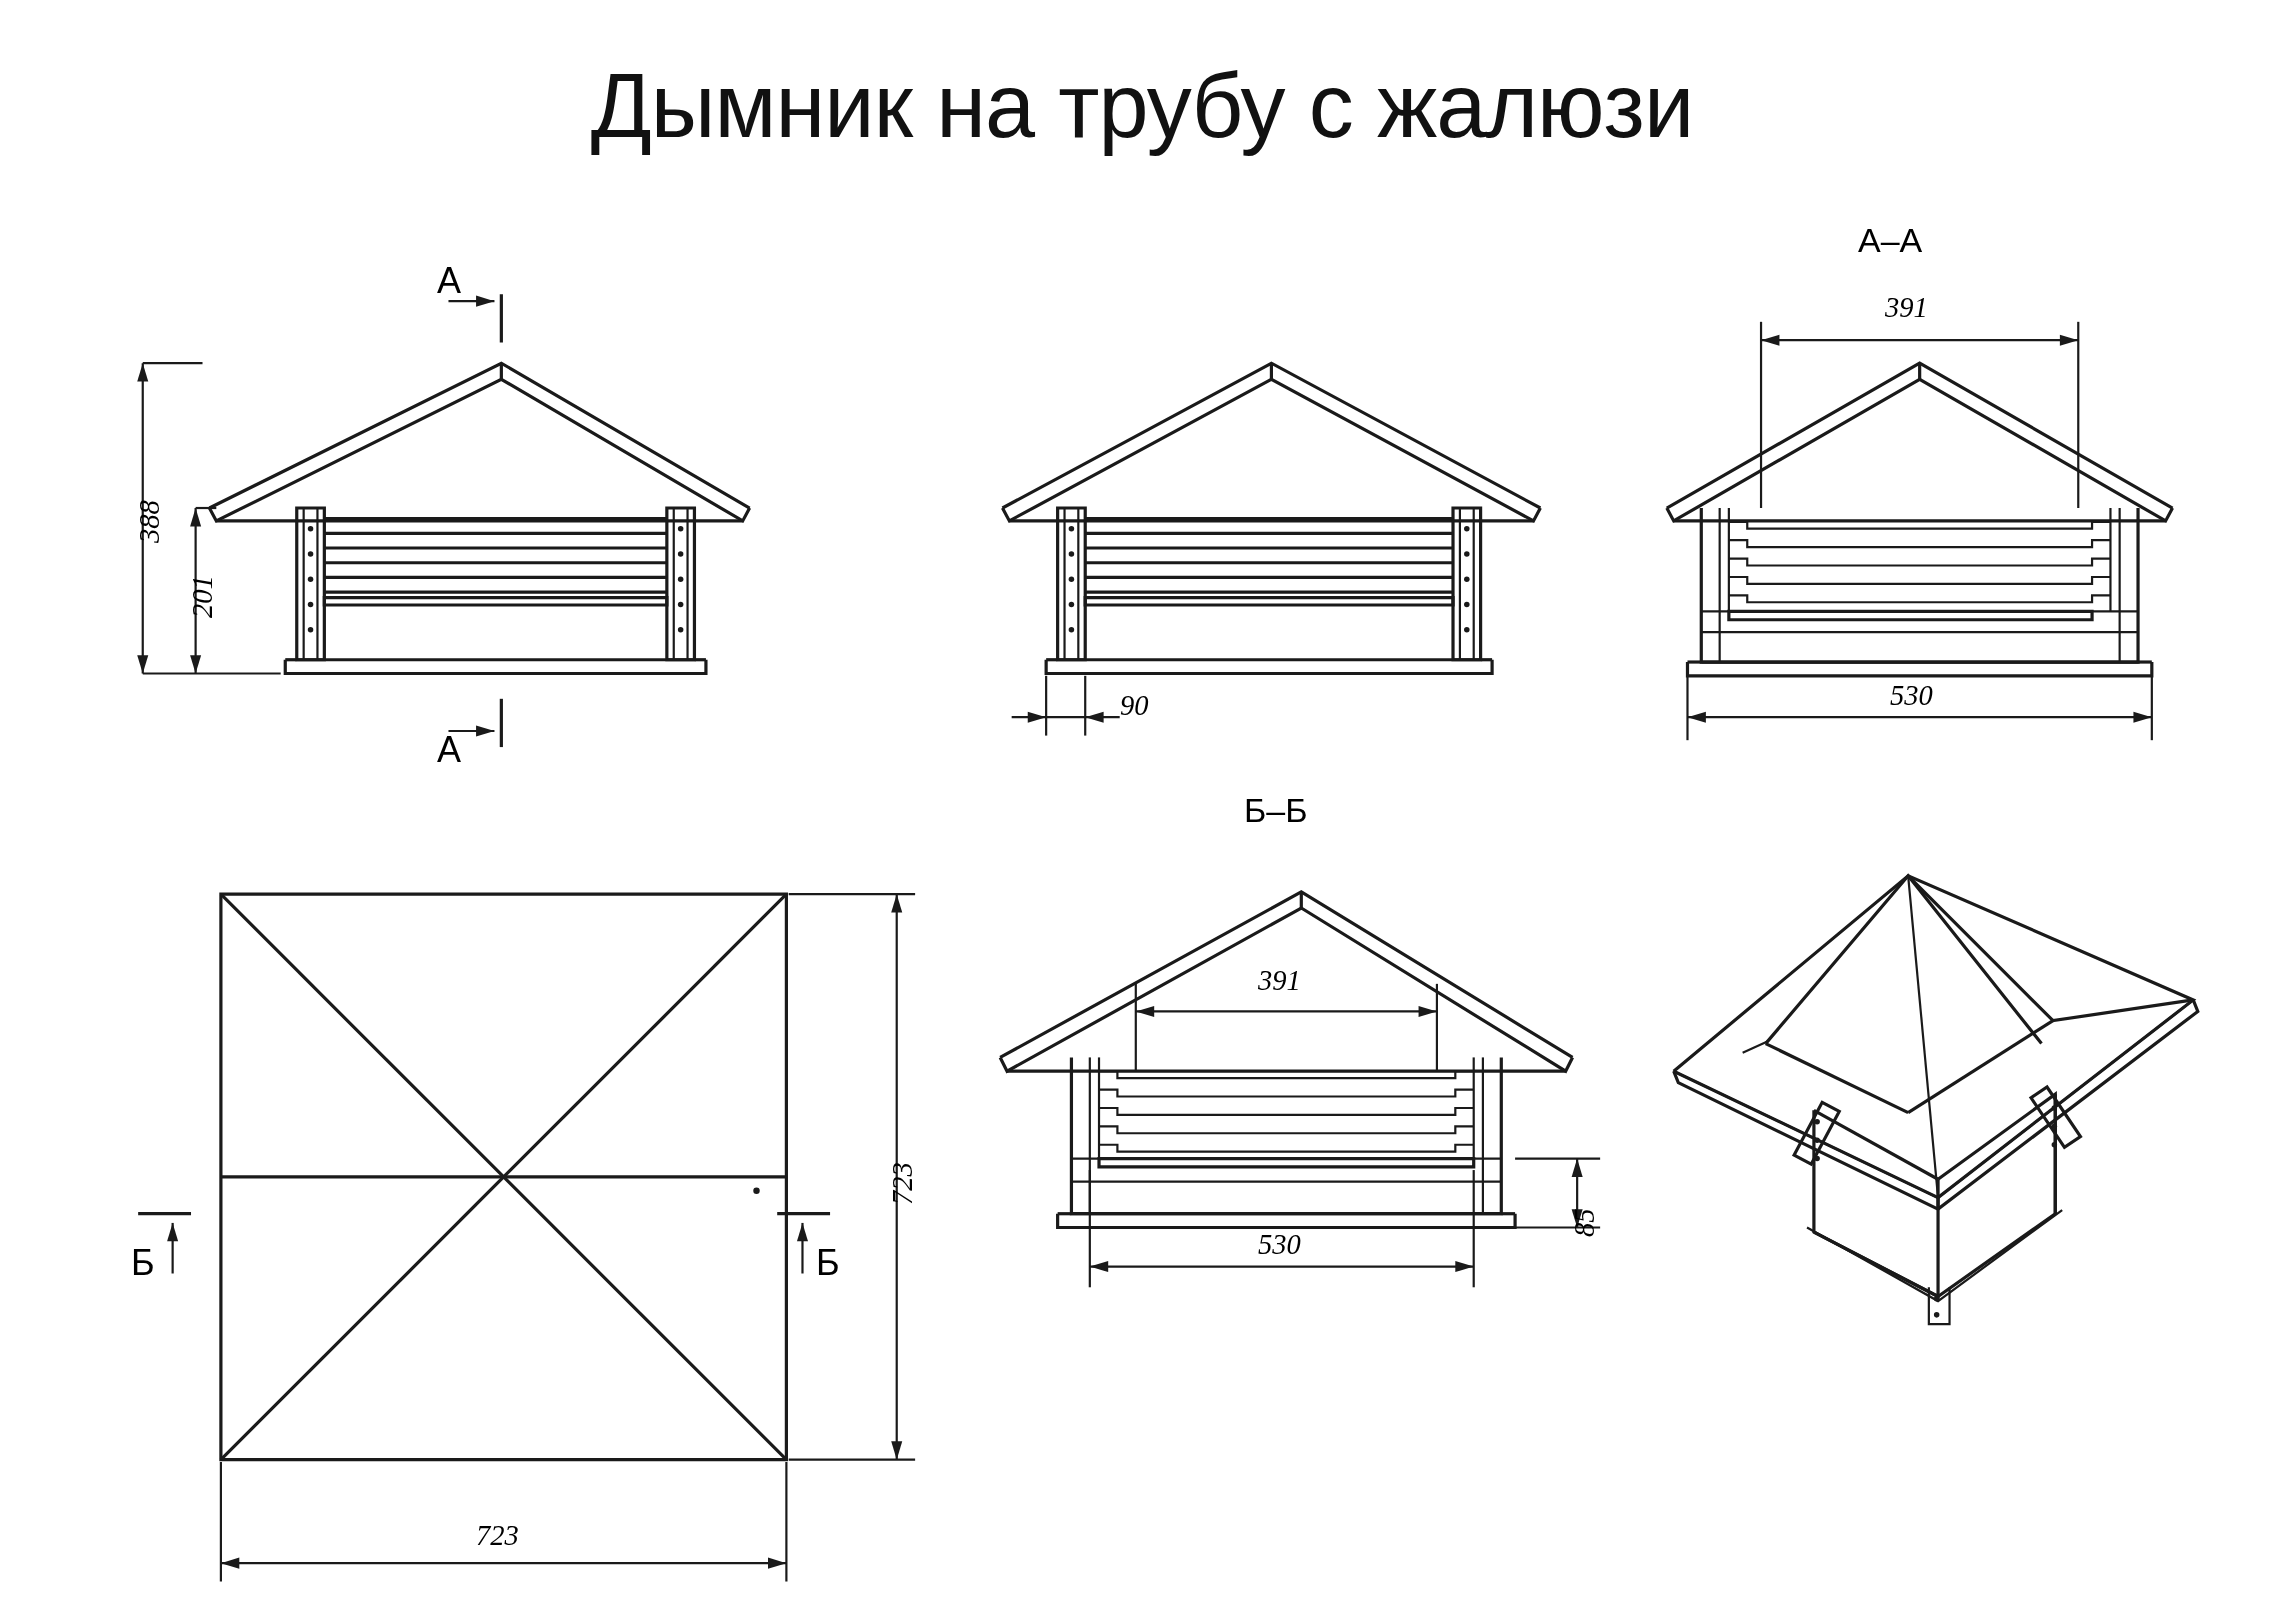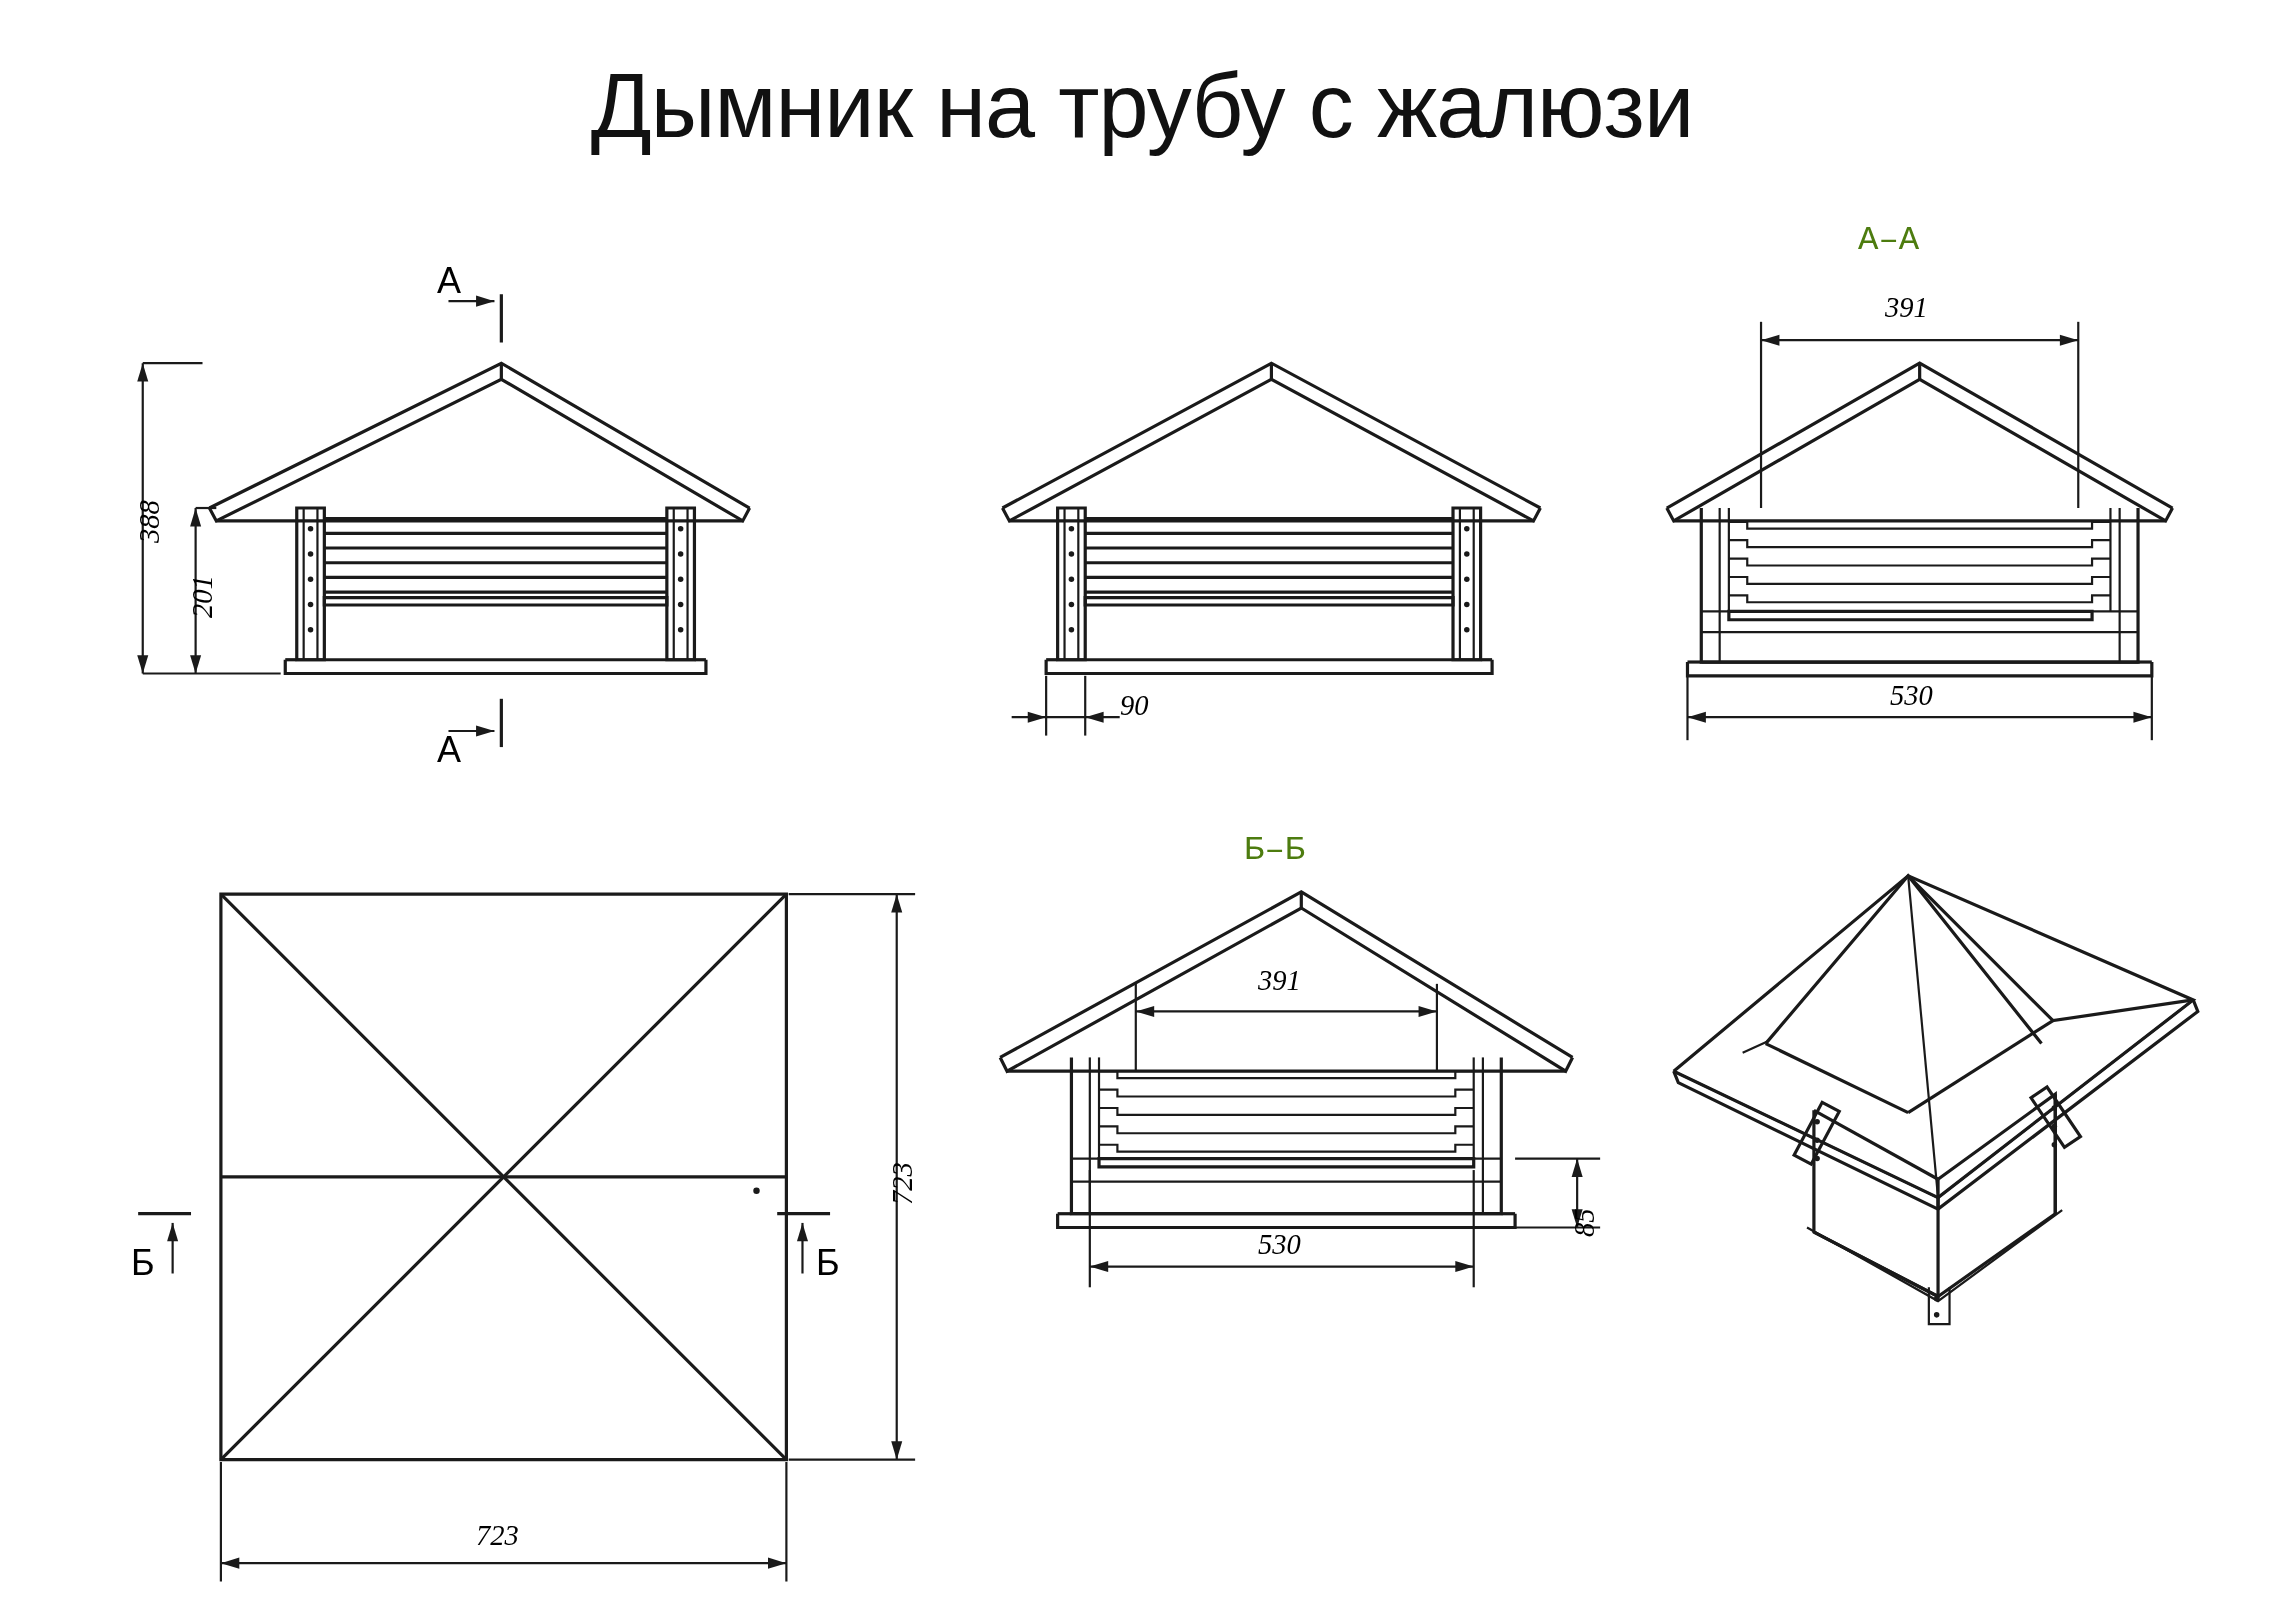--- a/index.html
+++ b/index.html
@@ -27,22 +27,22 @@
     text-align: center;
     font-size: 90px;
     font-weight: 400;
     letter-spacing: -0.9px;
     color: #111111;
     white-space: nowrap;
   }
   .view-label {
     position: absolute;
     font-size: 34px;
-    font-family: Liberation Mono, monospace;
-    color: #4d7c0f;
+    font-family: Liberation Sans, sans-serif;
+    color: #000000;
     white-space: nowrap;
   }
   .dim-text {
     position: absolute;
     font-size: 28.5px;
     font-style: italic;
     font-family: "Liberation Serif", serif;
     color: #000;
     white-space: nowrap;
   }
@@ -360,19 +360,19 @@
   <div class="view-label" style="left:1858px; top:221px;">А–А</div>
   <div class="dim-text" style="left:1885px; top:292px;">391</div>
   <div class="dim-text" style="left:1890px; top:680px;">530</div>
 
   <div class="dim-text vert" style="left:887px; top:1205px;">723</div>
   <div class="dim-text" style="left:476px; top:1520px;">723</div>
 
   <div class="sec-letter" style="left:131px; top:1242px;">Б</div>
   <div class="sec-letter" style="left:816px; top:1242px;">Б</div>
 
-  <div class="view-label" style="left:1244px; top:831px;">Б–Б</div>
+  <div class="view-label" style="left:1244px; top:791px;">Б–Б</div>
   <div class="dim-text" style="left:1258px; top:965px;">391</div>
   <div class="dim-text" style="left:1258px; top:1229px;">530</div>
   <div class="dim-text vert" style="left:1569px; top:1237px;">85</div>
 
 </div>
 
 
 </body></html>

